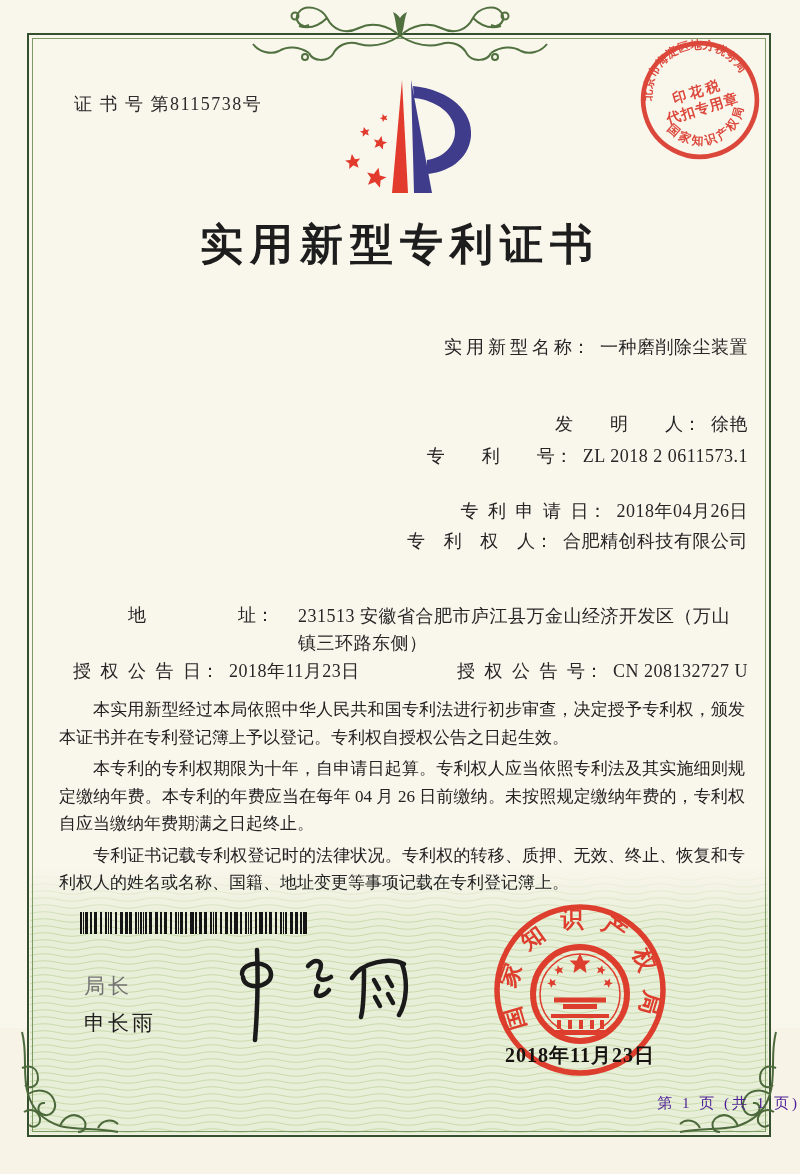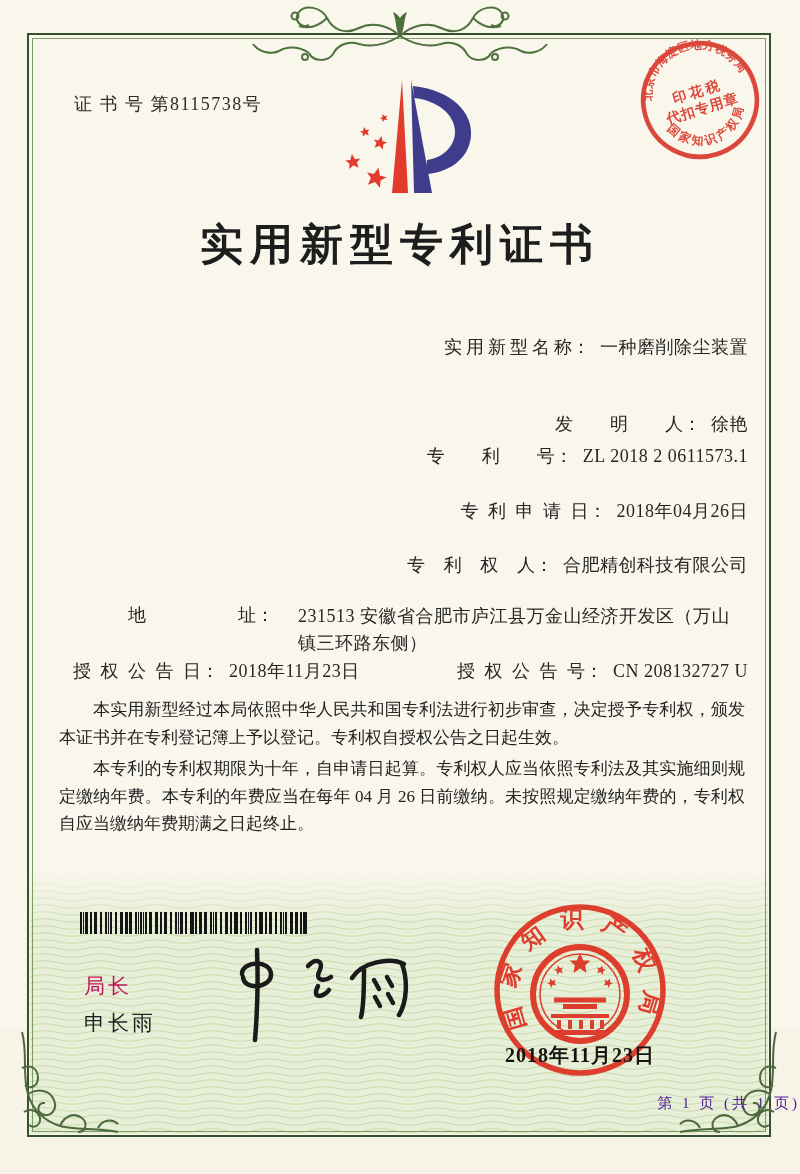--- a/index.html
+++ b/index.html
@@ -57,21 +57,21 @@
   }
 
   
   .barcode{
     position:absolute;left:80px;top:912px;width:230px;height:22px;
     background:
       repeating-linear-gradient(90deg,#141414 0 2px,transparent 2px 5px),
       repeating-linear-gradient(90deg,#141414 0 1px,transparent 1px 7px),
       repeating-linear-gradient(90deg,transparent 0 3px,#141414 3px 4px,transparent 4px 11px);
   }
-  .signer-post{position:absolute;left:84px;top:972px;font-size:21px;letter-spacing:3px;color:#be185d;}
+  .signer-post{position:absolute;left:84px;top:972px;font-size:21px;letter-spacing:3px;color:#737373;}
   .signer-name{position:absolute;left:84px;top:1009px;font-size:21px;letter-spacing:3px;color:#1f1f1f;}
   .signature{position:absolute;left:212px;top:944px;}
   .seal{position:absolute;left:488px;top:898px;}
   .seal-date{
     position:absolute;left:492px;top:1042px;width:176px;text-align:center;
     font-size:20px;font-weight:600;color:#161310;letter-spacing:1px;z-index:5;
   }
   .pageno{
     position:absolute;left:0;top:1094px;width:800px;text-align:right;
     font-size:15px;letter-spacing:3px;color:#4c1d95;
@@ -185,21 +185,21 @@
   <div class="frow" style="top:444px">
     <span class="flabel">专利号</span>
       <span class="fcolon">：</span>
     <span class="fvalue">ZL 2018 2 0611573.1</span>
   </div>
   <div class="frow" style="top:499px">
     <span class="flabel">专利申请日</span>
       <span class="fcolon">：</span>
     <span class="fvalue">2018年04月26日</span>
   </div>
-  <div class="frow" style="top:553px">
+  <div class="frow" style="top:529px">
     <span class="flabel">专利权人</span>
       <span class="fcolon">：</span>
     <span class="fvalue">合肥精创科技有限公司</span>
   </div>
   <div class="frow" style="top:603px">
     <span class="flabel">地址</span>
       <span class="fcolon">：</span>
     <span class="fvalue addr-val">231513 安徽省合肥市庐江县万金山经济开发区（万山镇三环路东侧）</span>
   </div>
   <div class="frow" style="top:659px">
@@ -211,20 +211,21 @@
     <span class="pair">
       <span class="flabel">授权公告号</span>
         <span class="fcolon">：</span>
       <span class="fvalue">CN 208132727 U</span>
     </span>
   </div>
 
   <div class="bodytext">
     <p>本实用新型经过本局依照中华人民共和国专利法进行初步审查，决定授予专利权，颁发本证书并在专利登记簿上予以登记。专利权自授权公告之日起生效。</p>
     <p>本专利的专利权期限为十年，自申请日起算。专利权人应当依照专利法及其实施细则规定缴纳年费。本专利的年费应当在每年 04 月 26 日前缴纳。未按照规定缴纳年费的，专利权自应当缴纳年费期满之日起终止。</p>
+    <p>专利证书记载专利权登记时的法律状况。专利权的转移、质押、无效、终止、恢复和专利权人的姓名或名称、国籍、地址变更等事项记载在专利登记簿上。</p>
   </div>
 
   <div class="barcode"></div>
 
   <div class="signer-post">局长</div>
   <div class="signer-name">申长雨</div>
 
   <svg class="signature" width="220" height="105" viewBox="0 0 220 105">
     <g fill="none" stroke="#1a1a1a" stroke-width="4.5" stroke-linecap="round">
       <path d="M30 30 C30 17 58 15 59 30 C60 44 32 47 31 33"></path>

